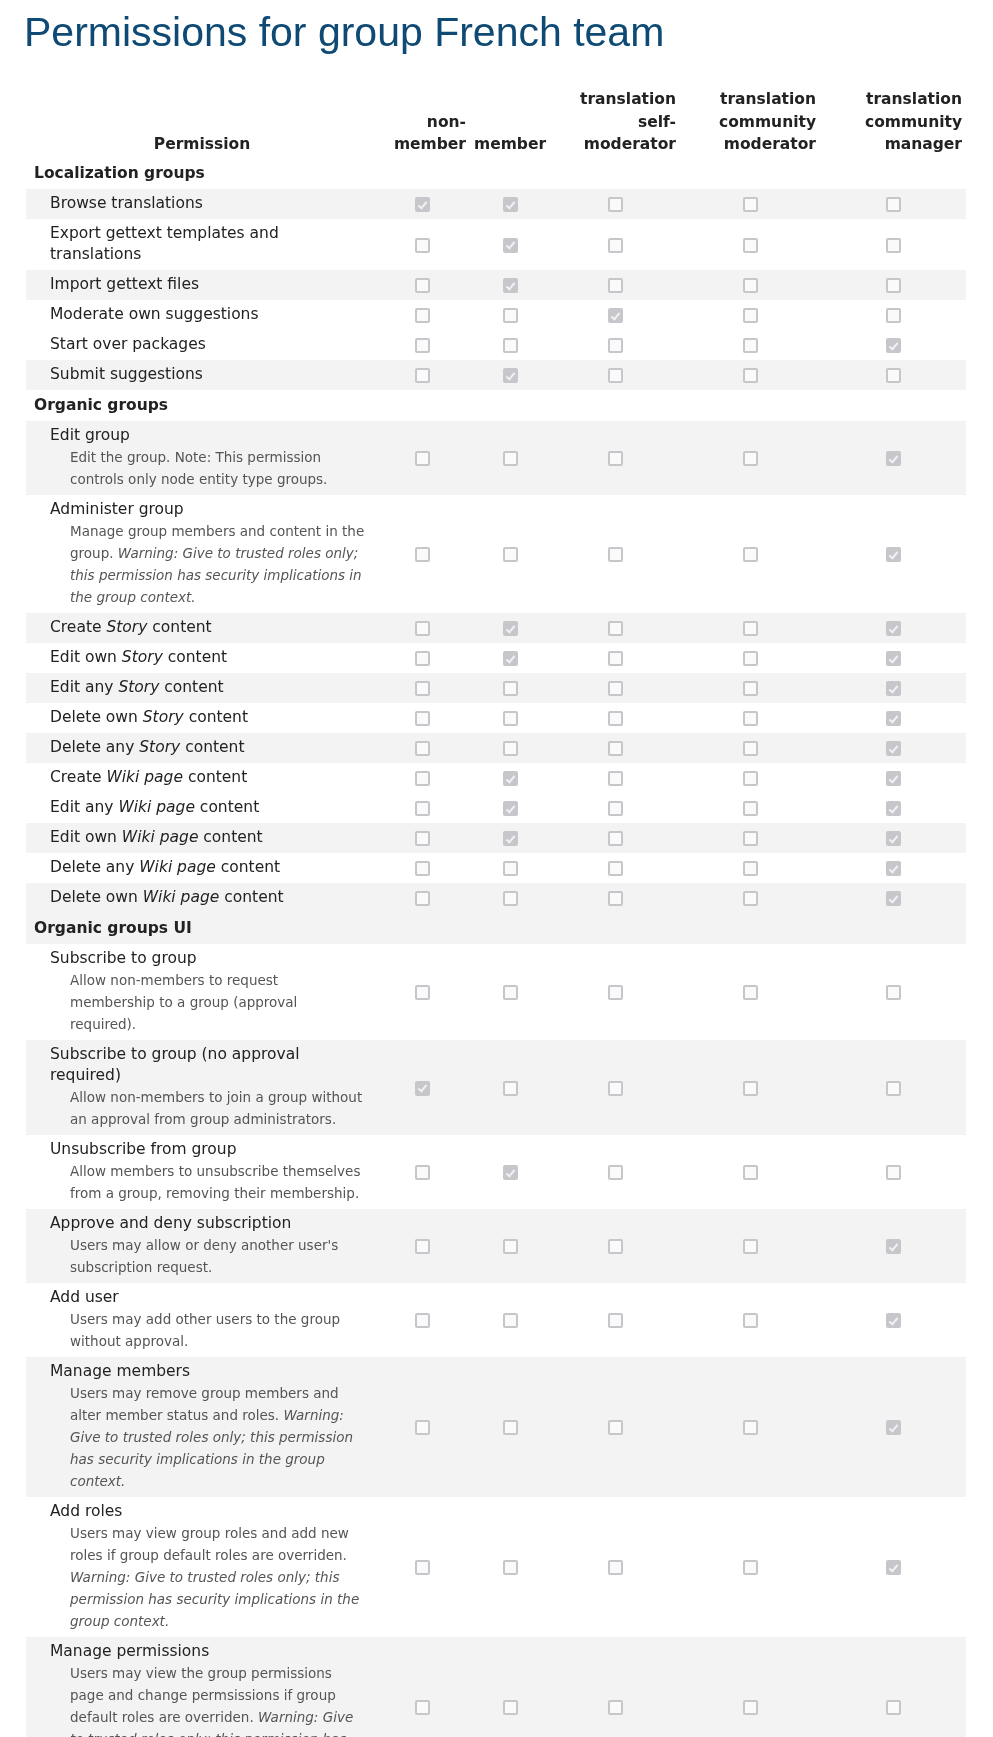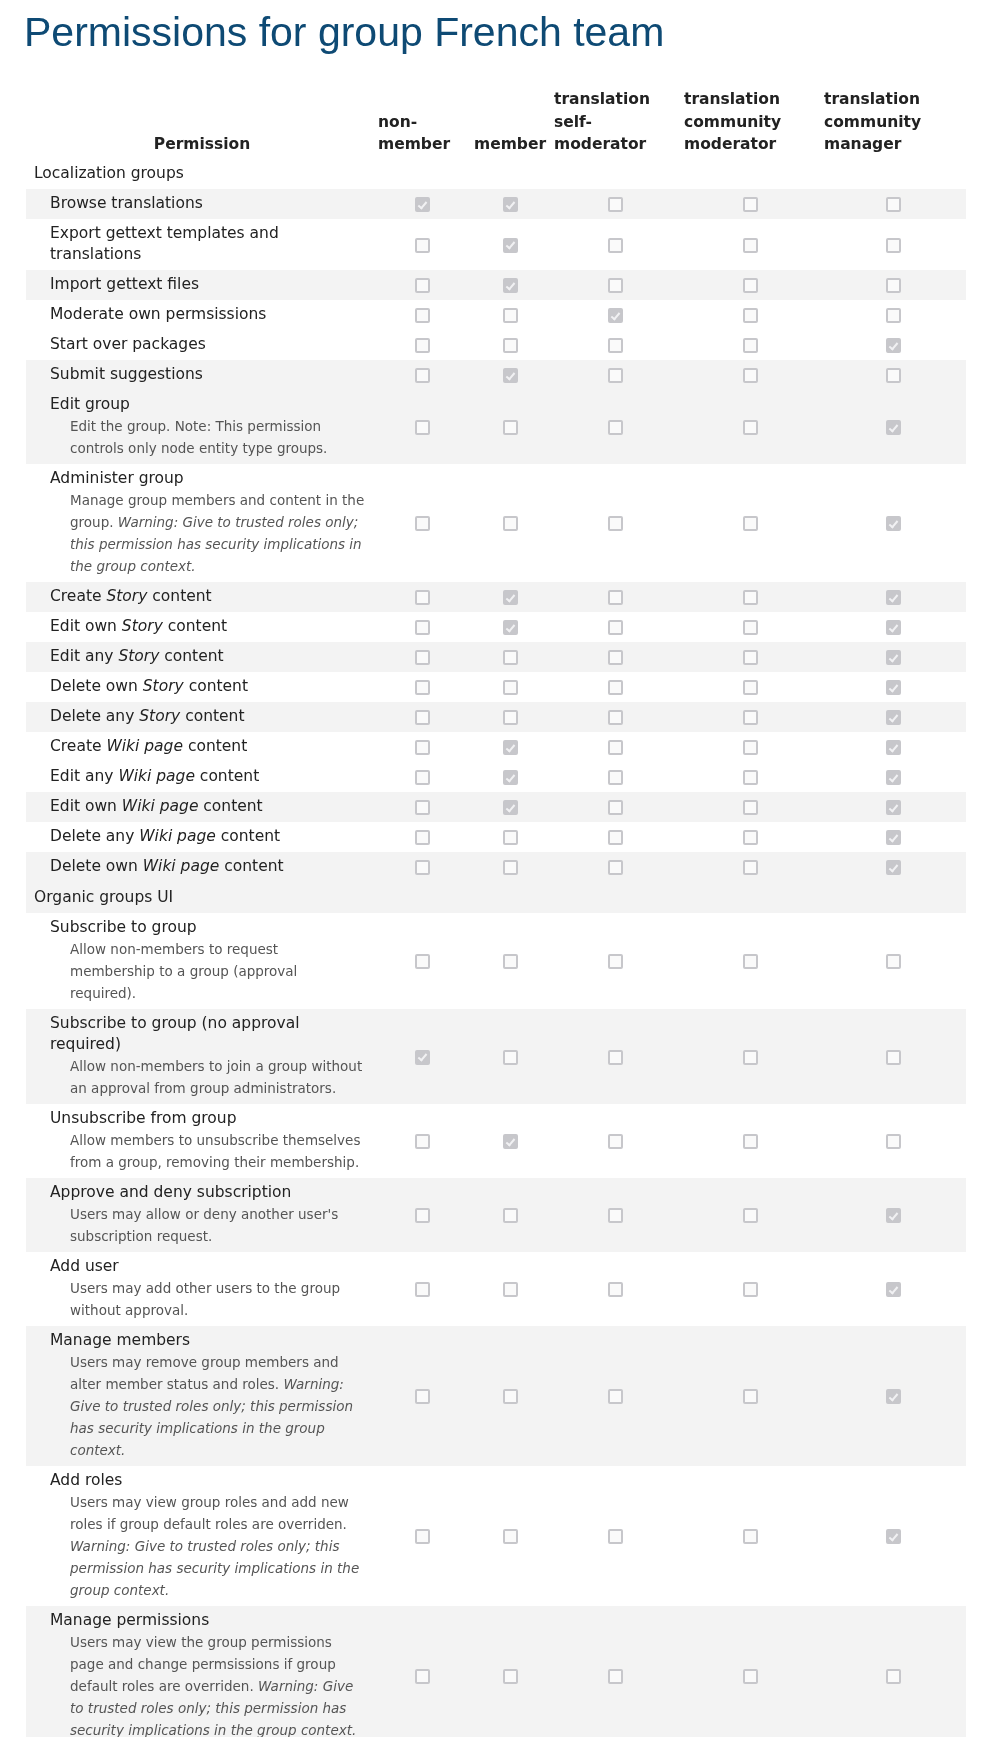--- a/index.html
+++ b/index.html
@@ -5,23 +5,23 @@
   html, body { margin: 0; padding: 0; background: #ffffff; }
   body { width: 993px; height: 1737px; overflow: hidden; font-family: "DejaVu Sans", "Liberation Sans", sans-serif; color: #222; }
   h1 { margin: 0; position: absolute; left: 24px; top: 4px; font-family: "Liberation Sans", sans-serif; font-weight: normal; font-size: 41px; color: #0e4a74; letter-spacing: 0px; line-height: 56px; }
   table { position: absolute; left: 26px; top: 88px; width: 940px; border-collapse: collapse; table-layout: fixed; }
   col.c-perm { width: 348px; }
   col.c-nm { width: 96px; }
   col.c-m { width: 80px; }
   col.c-sm { width: 130px; }
   col.c-cm { width: 140px; }
   col.c-mg { width: 146px; }
-  th { font-size: 15.5px; font-weight: bold; color: #222; vertical-align: bottom; text-align: left; line-height: 22.5px; padding: 0 4px 2px 4px; }
+  th { font-size: 15.5px; font-weight: bold; color: #222; vertical-align: bottom; text-align: right; line-height: 22.5px; padding: 0 4px 2px 4px; }
   th.perm-th { text-align: center; padding-left: 8px; }
-  tr.group td { font-weight: normal; font-size: 15.5px; padding: 4px 8px 5px 8px; line-height: 22px; }
+  tr.group td { font-weight: bold; font-size: 15.5px; padding: 4px 8px 5px 8px; line-height: 22px; }
   tr.row td { vertical-align: middle; }
   tr.gray td { background: #f3f3f3; }
   td.perm { padding: 4px 8px 5px 24px; font-size: 15.5px; line-height: 21px; }
   td.perm .title { display: block; color: #222; }
   td.perm .desc { display: block; font-size: 13.5px; color: #555; line-height: 22px; margin-left: 20px; }
   td.perm .desc em, td.perm em { font-style: italic; }
   td.cb { text-align: center; }
   .check { display: inline-block; width: 11px; height: 11px; border: 2px solid #c7c7cb; border-radius: 2px; background: #fafafa; position: relative; vertical-align: middle; }
   .check.on { background: #c7c7cb; }
   .check.on::after { content: ""; position: absolute; left: 3.5px; top: 0.5px; width: 3px; height: 7px; border: solid #f1f1f3; border-width: 0 2px 2px 0; transform: rotate(40deg); }
@@ -79,21 +79,21 @@
           <span class="title">Import gettext files</span>
         </td>
         <td class="cb"><span class="check" role="checkbox" aria-checked="false"></span></td>
         <td class="cb"><span class="check on" role="checkbox" aria-checked="true"></span></td>
         <td class="cb"><span class="check" role="checkbox" aria-checked="false"></span></td>
         <td class="cb"><span class="check" role="checkbox" aria-checked="false"></span></td>
         <td class="cb"><span class="check" role="checkbox" aria-checked="false"></span></td>
       </tr>
       <tr class="row">
         <td class="perm">
-          <span class="title">Moderate own permsissions</span>
+          <span class="title">Moderate own suggestions</span>
         </td>
         <td class="cb"><span class="check" role="checkbox" aria-checked="false"></span></td>
         <td class="cb"><span class="check" role="checkbox" aria-checked="false"></span></td>
         <td class="cb"><span class="check on" role="checkbox" aria-checked="true"></span></td>
         <td class="cb"><span class="check" role="checkbox" aria-checked="false"></span></td>
         <td class="cb"><span class="check" role="checkbox" aria-checked="false"></span></td>
       </tr>
       <tr class="row">
         <td class="perm">
           <span class="title">Start over packages</span>
@@ -106,20 +106,23 @@
       </tr>
       <tr class="row gray">
         <td class="perm">
           <span class="title">Submit suggestions</span>
         </td>
         <td class="cb"><span class="check" role="checkbox" aria-checked="false"></span></td>
         <td class="cb"><span class="check on" role="checkbox" aria-checked="true"></span></td>
         <td class="cb"><span class="check" role="checkbox" aria-checked="false"></span></td>
         <td class="cb"><span class="check" role="checkbox" aria-checked="false"></span></td>
         <td class="cb"><span class="check" role="checkbox" aria-checked="false"></span></td>
+      </tr>
+      <tr class="group">
+        <td colspan="6">Organic groups</td>
       </tr>
       <tr class="row gray">
         <td class="perm">
           <span class="title">Edit group</span>
           <span class="desc"><span>Edit the group. Note: This permission controls only node entity type groups.</span></span>
         </td>
         <td class="cb"><span class="check" role="checkbox" aria-checked="false"></span></td>
         <td class="cb"><span class="check" role="checkbox" aria-checked="false"></span></td>
         <td class="cb"><span class="check" role="checkbox" aria-checked="false"></span></td>
         <td class="cb"><span class="check" role="checkbox" aria-checked="false"></span></td>

